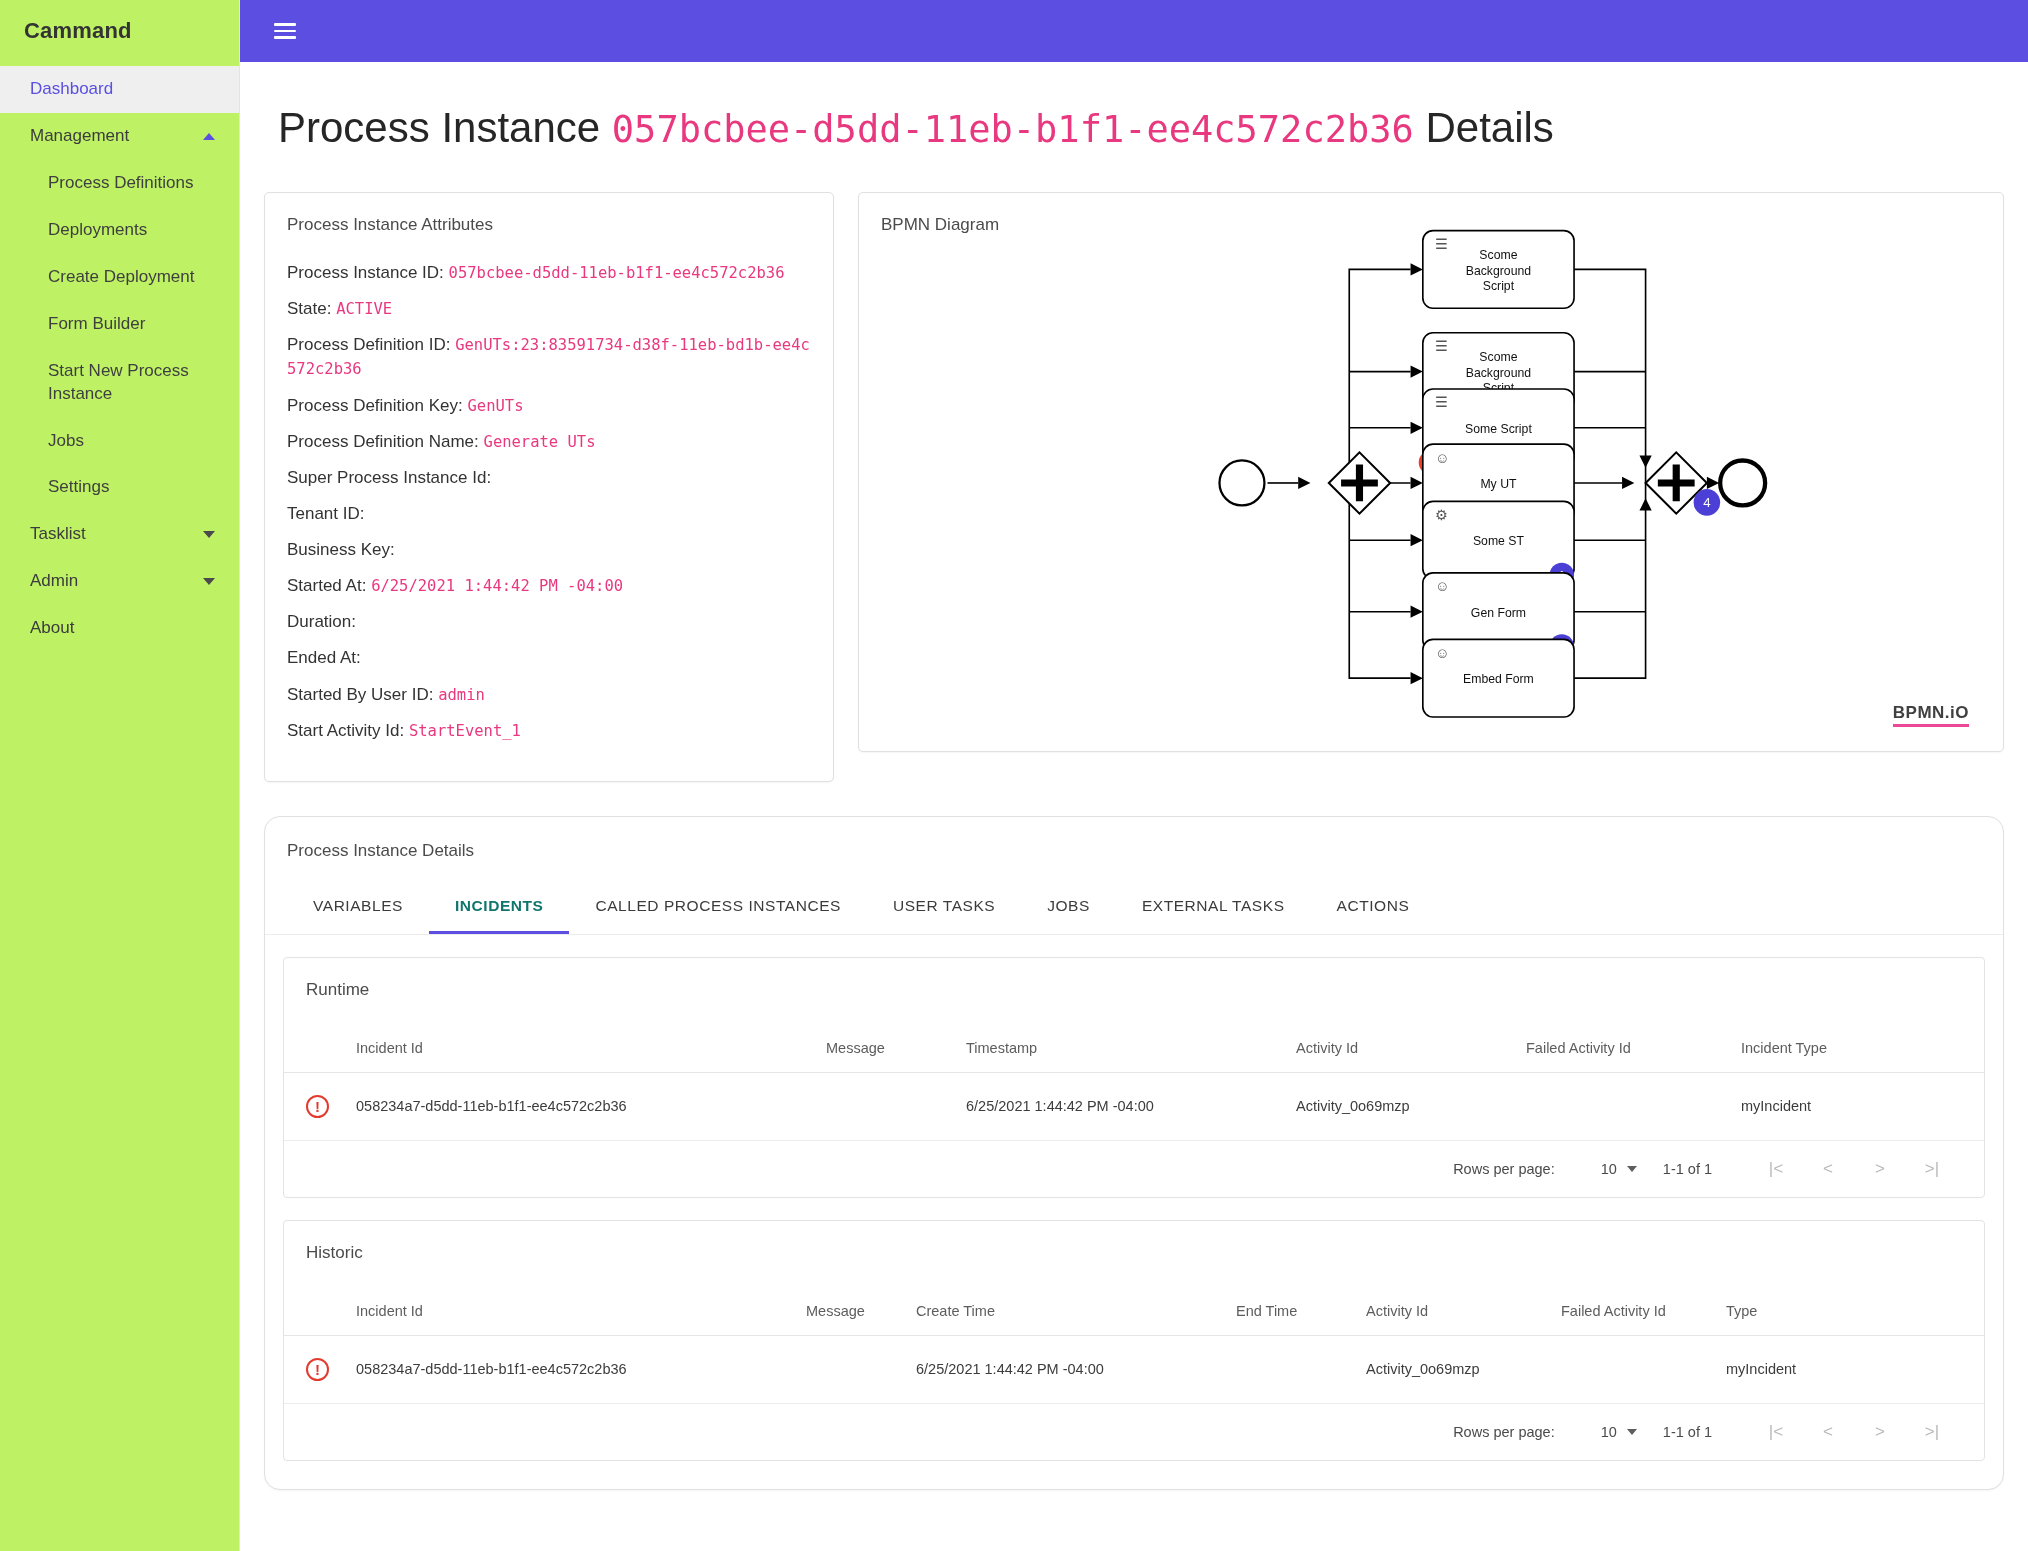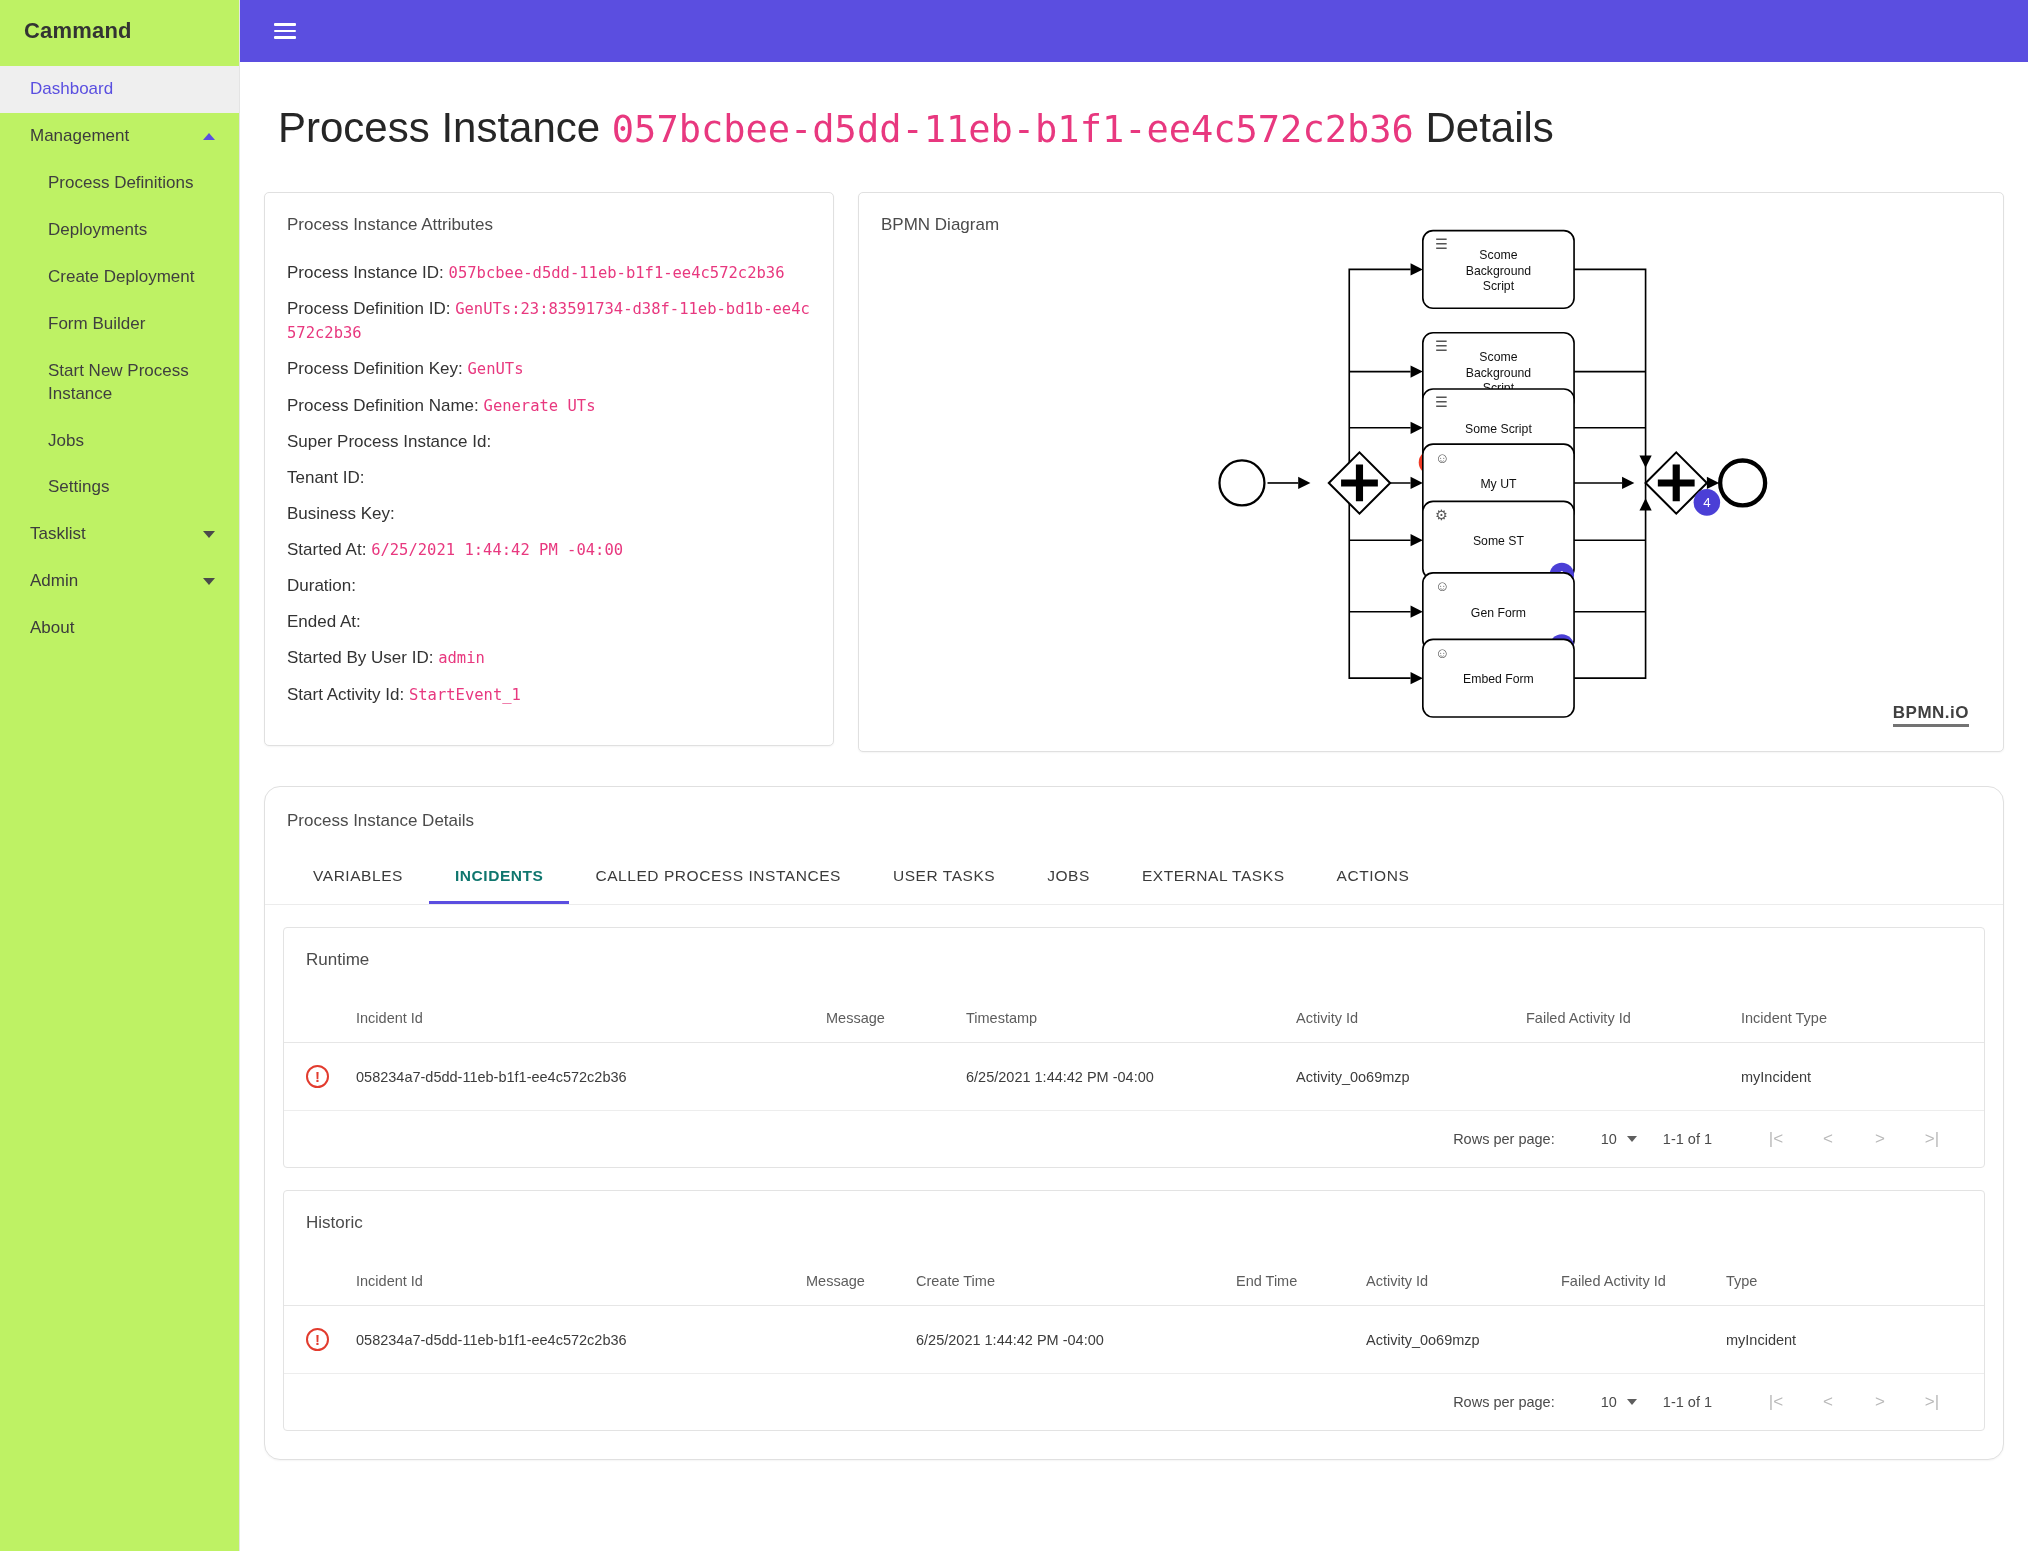--- a/index.html
+++ b/index.html
@@ -88,21 +88,21 @@
     font-size: 15.5px;
   }
 
   
   .bpmn { flex: 1; height: 560px; position: relative; }
   .bpmn-canvas { position: absolute; inset: 34px 10px 10px 10px; }
   .bpmn-logo {
     position: absolute; right: 34px; bottom: 24px;
     font-family: "Liberation Sans", sans-serif;
     font-weight: bold; font-size: 17px; color: #404040;
-    letter-spacing: .5px; border-bottom: 3px solid #737373; padding-bottom: 1px;
+    letter-spacing: .5px; border-bottom: 3px solid #ec4899; padding-bottom: 1px;
   }
 
   
   .details {
     margin: 34px 24px 0 24px; border: 1px solid #e0e0e0; border-radius: 16px;
     background: #fff; box-shadow: 0 1px 2px rgba(0,0,0,.045);
     padding-bottom: 28px;
   }
   .details-label { font-size: 17px; color: #4b4b4b; padding: 24px 22px 0 22px; }
   .tabs {
@@ -207,20 +207,21 @@
       <span class="id">057bcbee-d5dd-11eb-b1f1-ee4c572c2b36</span>
       <span>Details</span>
     </h1>
 
     <div class="row-cards">
 
       <div class="card attrs">
         <div class="card-label">Process Instance Attributes</div>
         <div class="attrs-body" id="attrs">
             <div class="attr"><span>Process Instance ID:</span> <span class="v">057bcbee-d5dd-11eb-b1f1-ee4c572c2b36</span></div>
+            <div class="attr"><span>State:</span> <span class="v">ACTIVE</span></div>
             <div class="attr"><span>Process Definition ID:</span> <span class="v">GenUTs:23:83591734-d38f-11eb-bd1b-ee4c572c2b36</span></div>
             <div class="attr"><span>Process Definition Key:</span> <span class="v">GenUTs</span></div>
             <div class="attr"><span>Process Definition Name:</span> <span class="v">Generate UTs</span></div>
             <div class="attr"><span>Super Process Instance Id:</span></div>
             <div class="attr"><span>Tenant ID:</span></div>
             <div class="attr"><span>Business Key:</span></div>
             <div class="attr"><span>Started At:</span> <span class="v">6/25/2021 1:44:42 PM -04:00</span></div>
             <div class="attr"><span>Duration:</span></div>
             <div class="attr"><span>Ended At:</span></div>
             <div class="attr"><span>Started By User ID:</span> <span class="v">admin</span></div>

